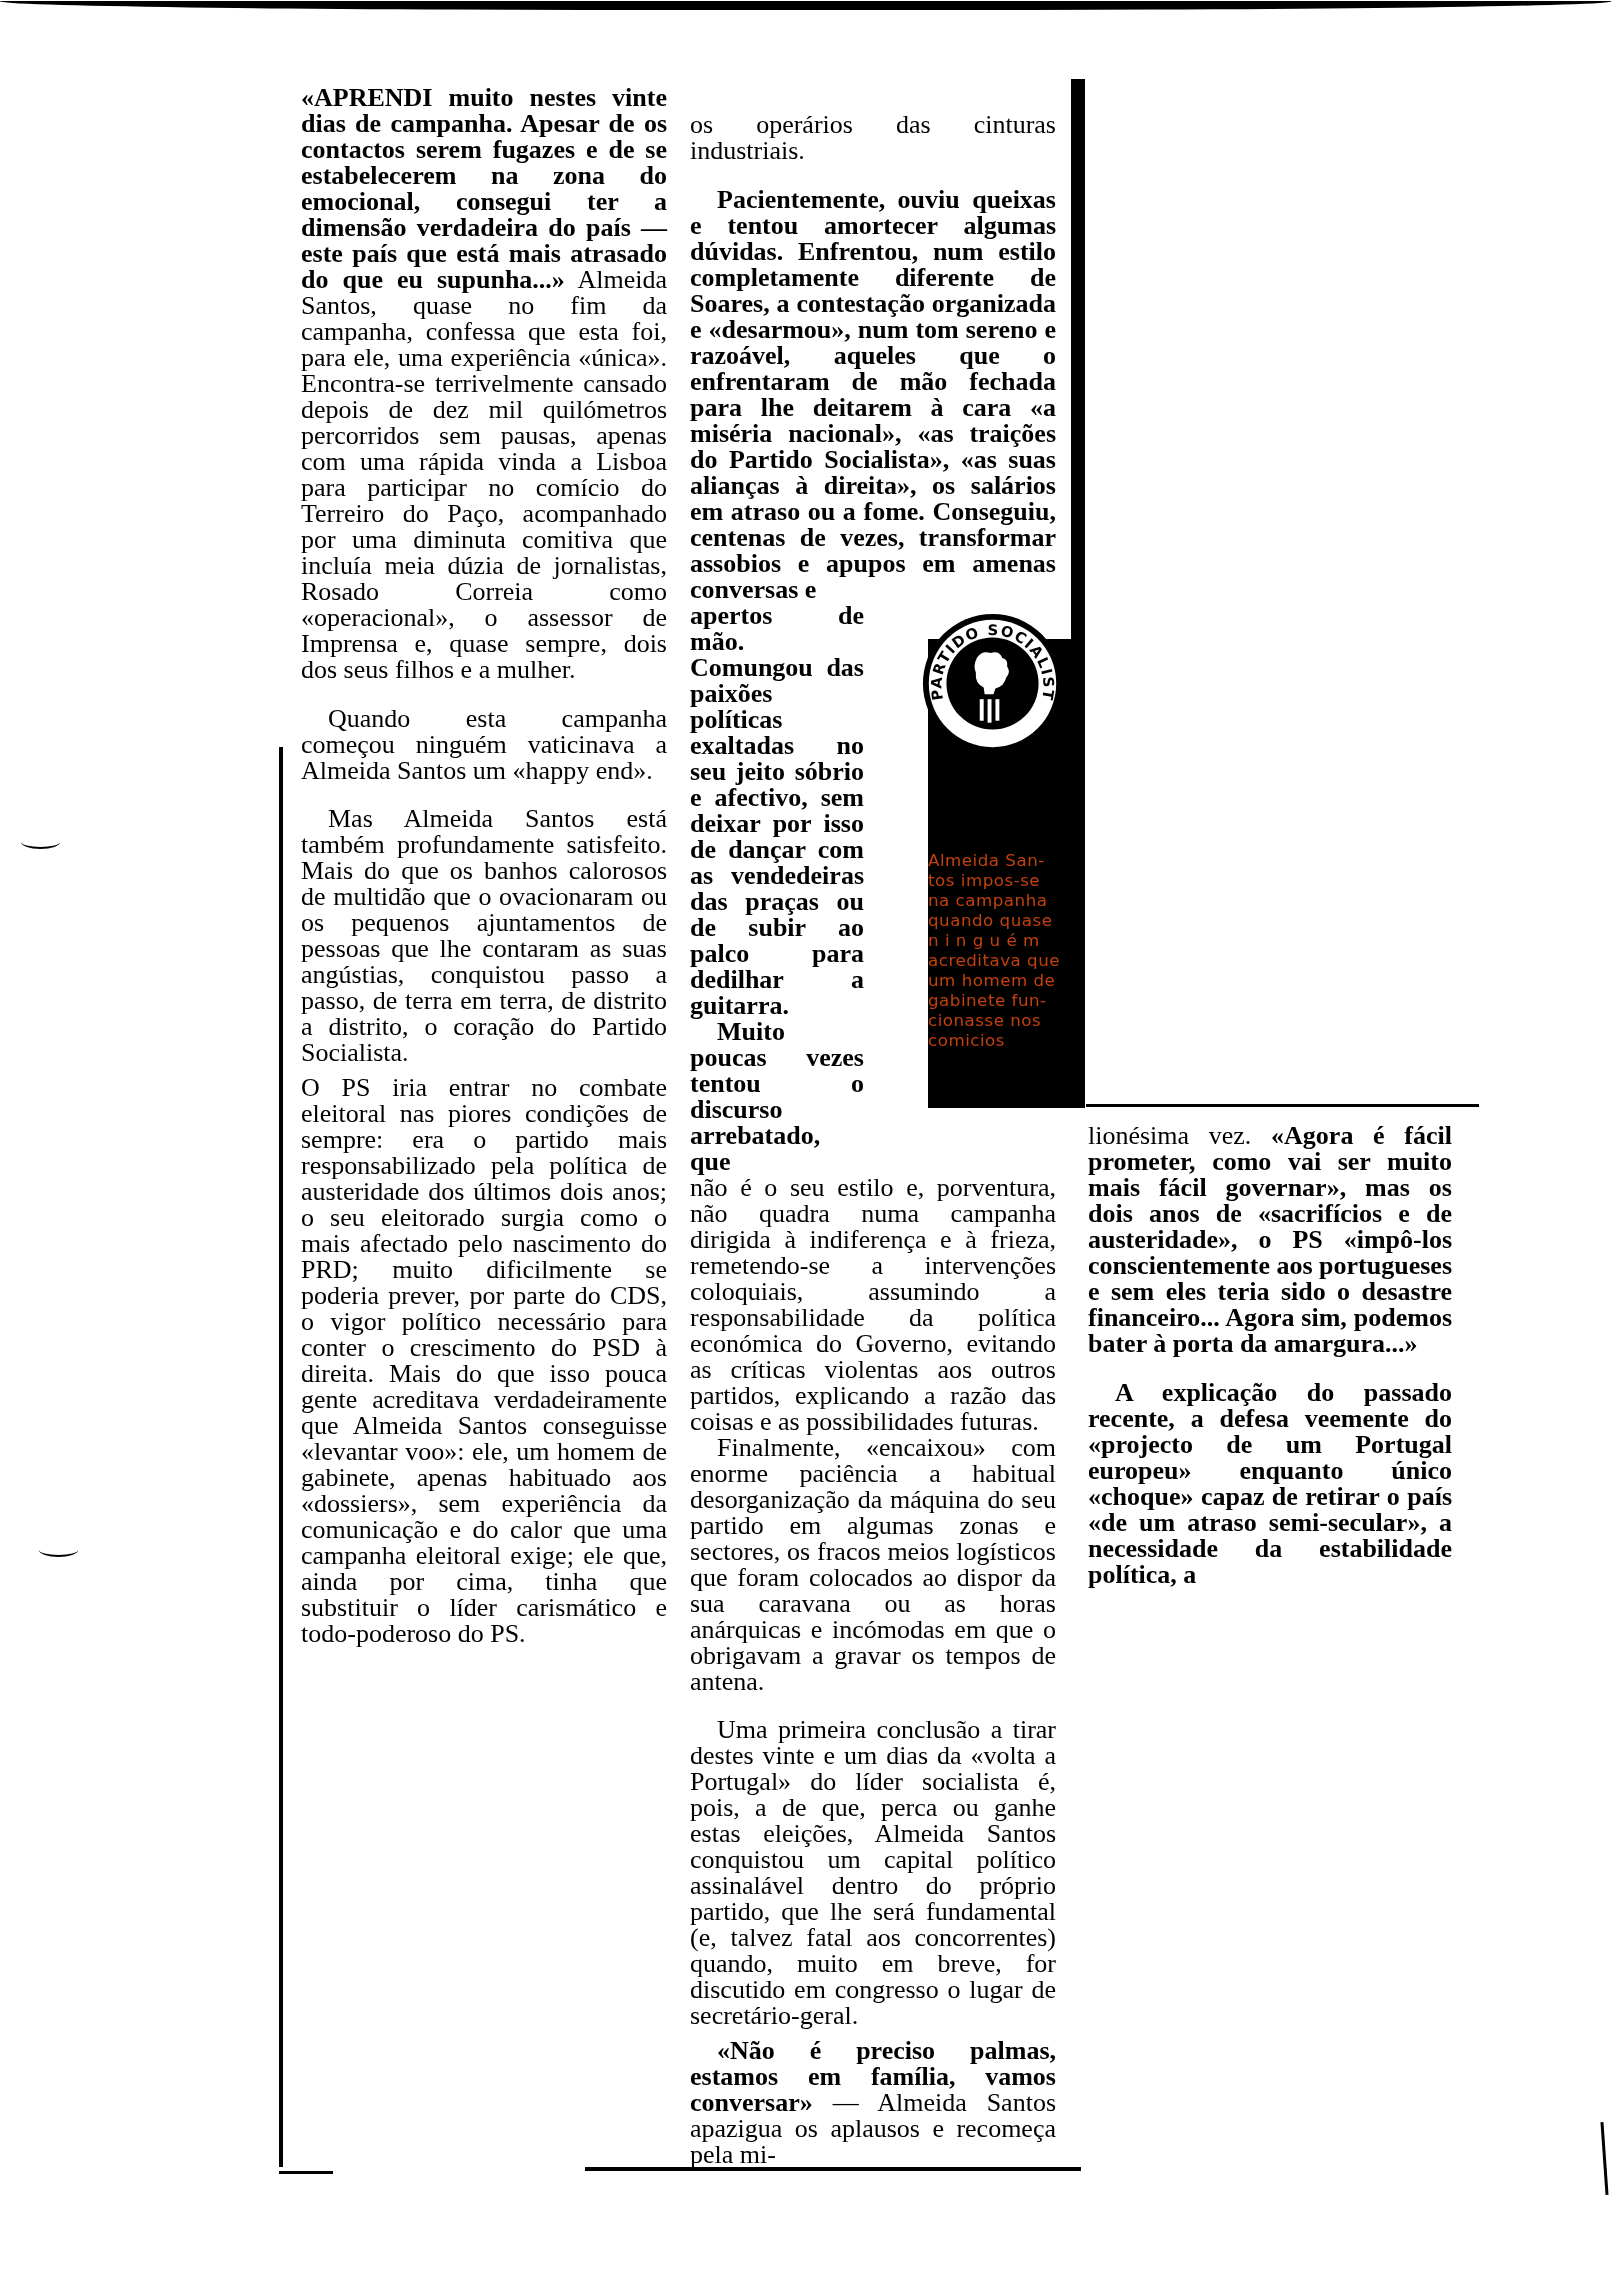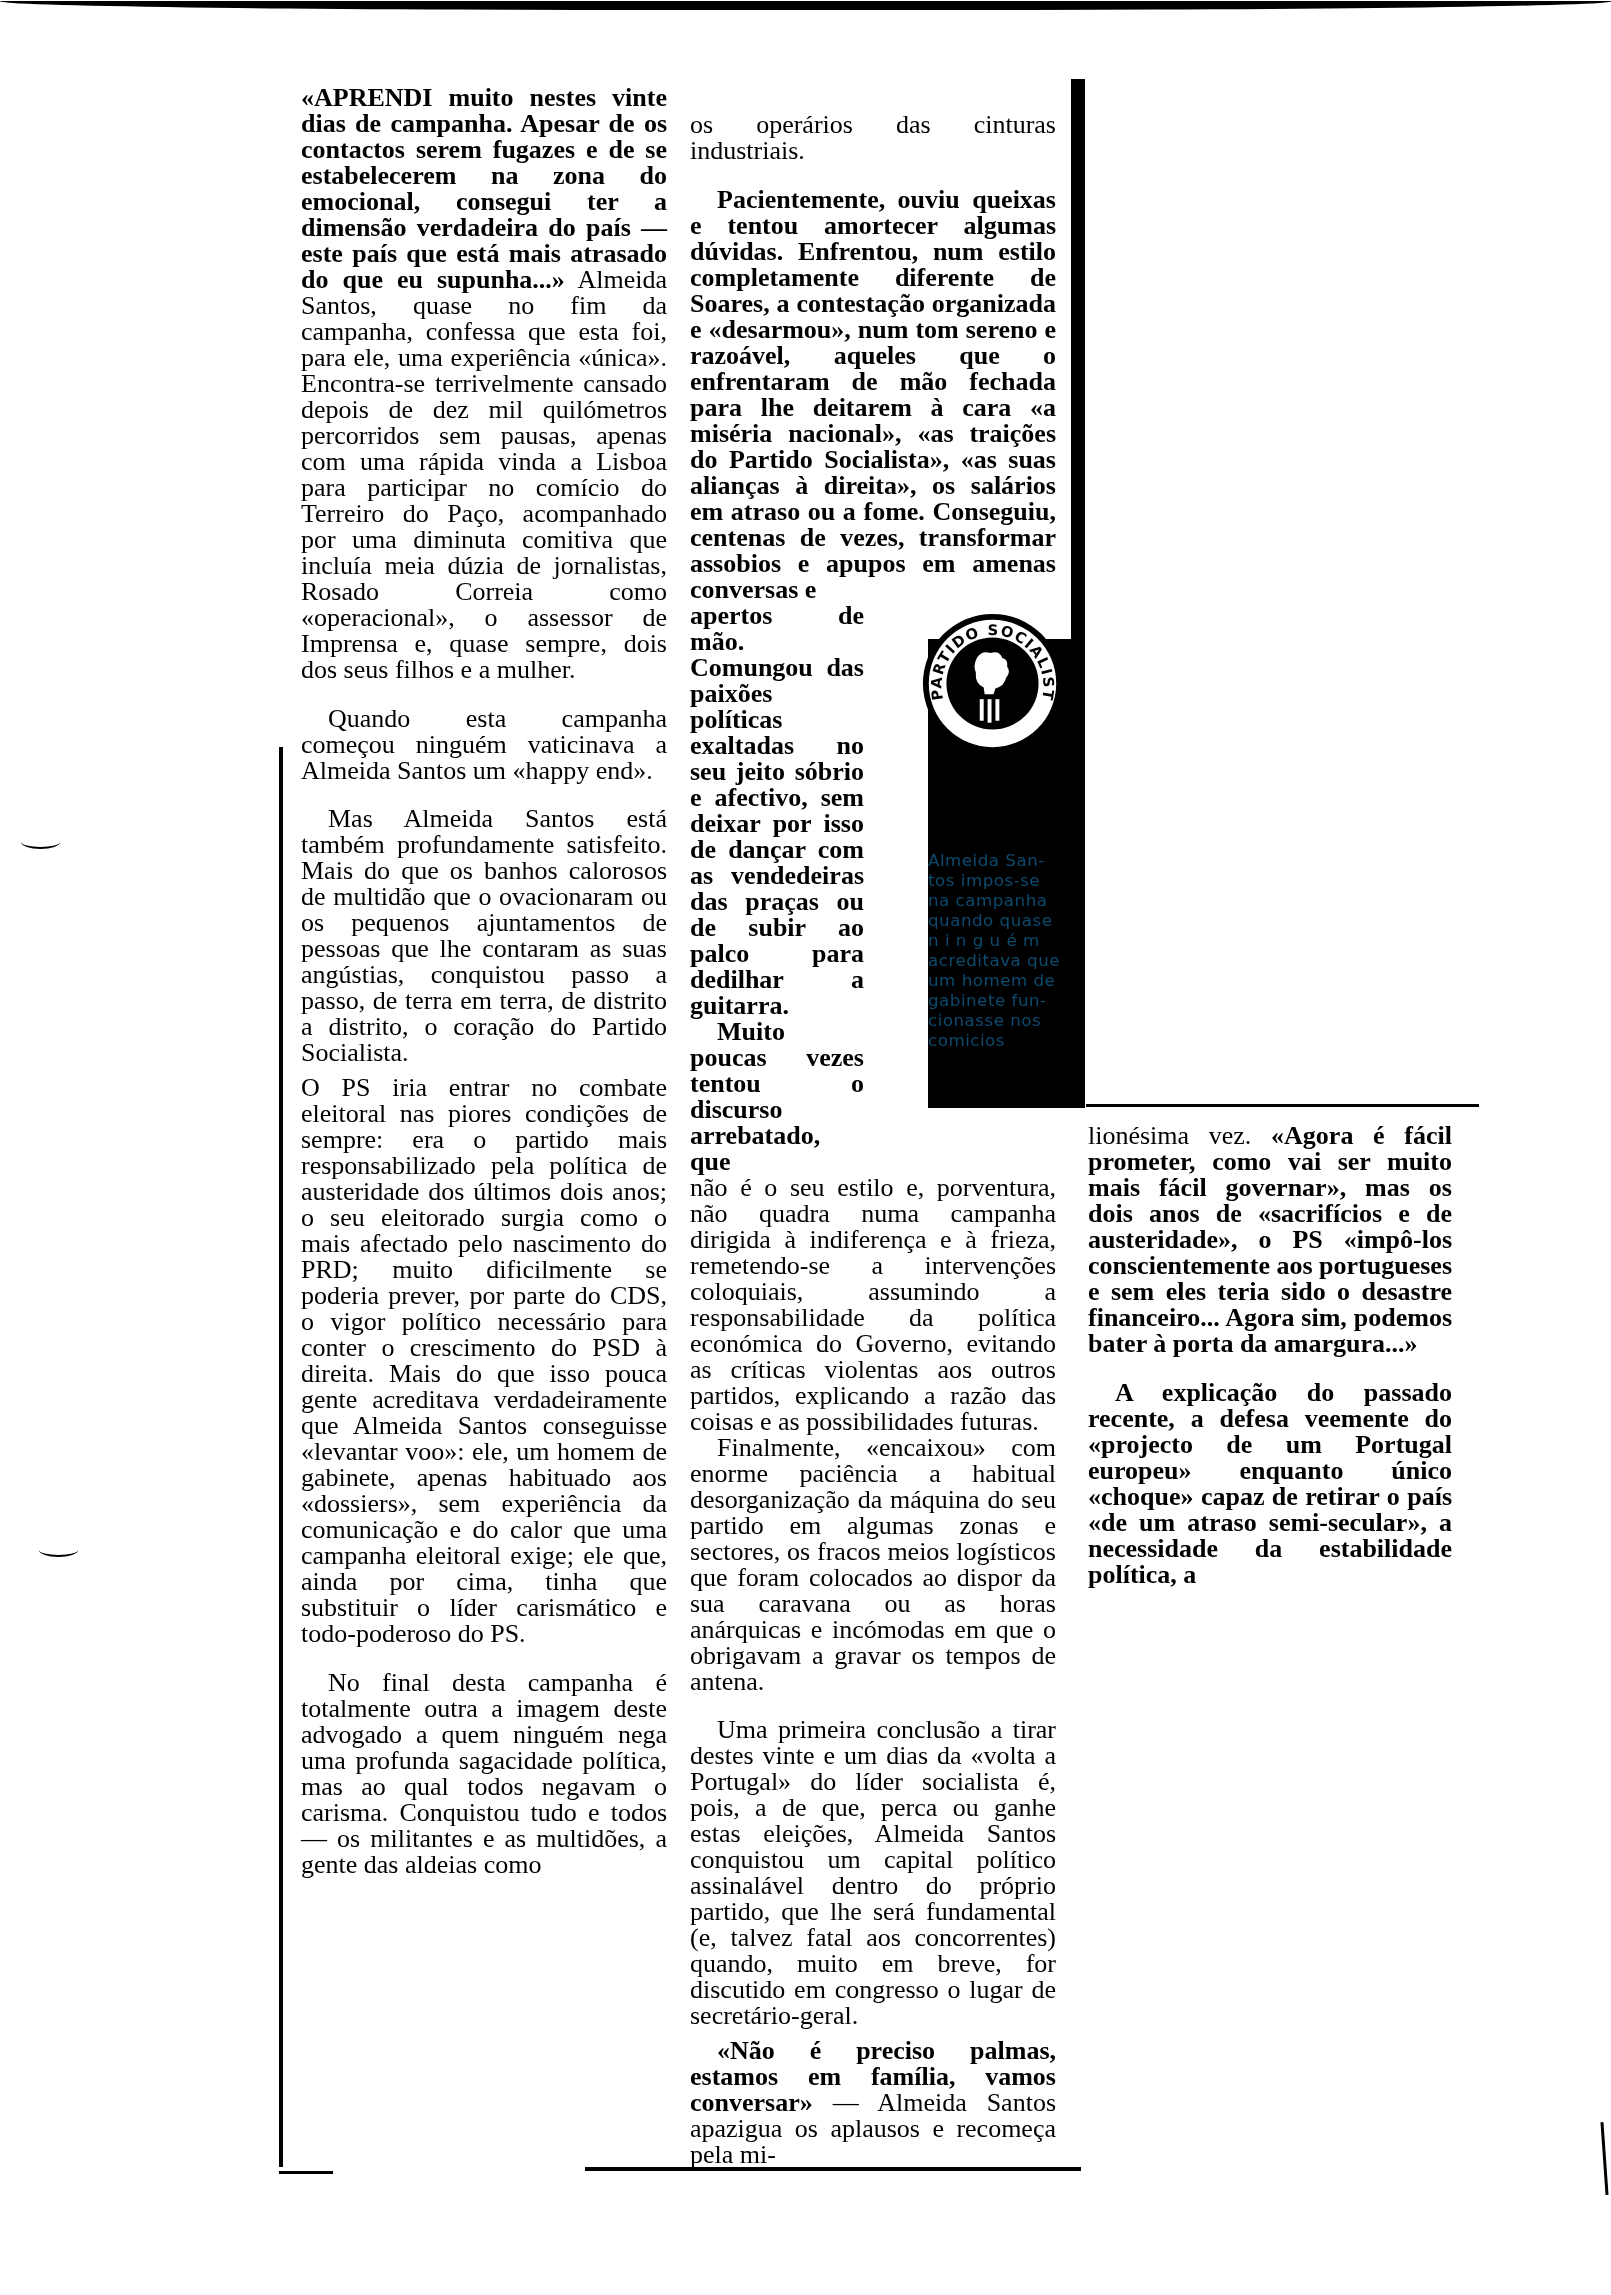--- a/index.html
+++ b/index.html
@@ -24,42 +24,41 @@
 
   .b { font-weight: bold; }
   .indent { text-indent: 27px; }
   .gap-s { margin-top: 8.8px !important; }
   .gap-m { margin-top: 22.6px !important; }
   .narrow { width: 174px; }
 
   .photo-bar { position: absolute; left: 1071px; top: 79px; width: 13.8px; height: 835px; background: #000; }
   .photo-box { position: absolute; left: 928px; top: 639px; width: 157px; height: 469px; background: #000; }
   .ps-logo { position: absolute; left: 919px; top: 610px; width: 147px; height: 147px; }
-  .caption { position: absolute; left: 928px; top: 850px; width: 147px; color: #0c4a6e; font-family: "DejaVu Sans", "Liberation Sans", sans-serif; font-size: 16.7px; line-height: 20px; padding-left: 0; text-align: justify; letter-spacing: 0.5px; }
+  .caption { position: absolute; left: 928px; top: 850px; width: 147px; color: #c2410c; font-family: "DejaVu Sans", "Liberation Sans", sans-serif; font-size: 16.7px; line-height: 20px; padding-left: 0; text-align: justify; letter-spacing: 0.5px; }
   .caption span { display: block; padding-left: 0; }
 </style>
 </head>
 <body>
 
 <div class="top-edge"></div>
 <div class="punch-mark punch-1"></div>
 <div class="punch-mark punch-2"></div>
 <div class="right-edge-mark"></div>
 
 <div class="col-rule-left"></div>
 <div class="rule-bottom-left"></div>
 <div class="rule-bottom-mid"></div>
 <div class="rule-photo-bottom"></div>
 
 <div class="column col-left">
   <p><span class="b">«APRENDI muito nestes vinte dias de campanha. Apesar de os contactos serem fugazes e de se estabelecerem na zona do emocional, consegui ter a dimensão verdadeira do país — este país que está mais atrasado do que eu supunha...»</span> <span>Almeida Santos, quase no fim da campanha, confessa que esta foi, para ele, uma experiência «única». Encontra-se terrivelmente cansado depois de dez mil quilómetros percorridos sem pausas, apenas com uma rápida vinda a Lisboa para participar no comício do Terreiro do Paço, acompanhado por uma diminuta comitiva que incluía meia dúzia de jornalistas, Rosado Correia como «operacional», o assessor de Imprensa e, quase sempre, dois dos seus filhos e a mulher.</span></p>
   <p class="indent gap-m">Quando esta campanha começou ninguém vaticinava a Almeida Santos um «happy end».</p>
   <p class="indent gap-m">Mas Almeida Santos está também profundamente satisfeito. Mais do que os banhos calorosos de multidão que o ovacionaram ou os pequenos ajuntamentos de pessoas que lhe contaram as suas angústias, conquistou passo a passo, de terra em terra, de distrito a distrito, o coração do Partido Socialista.</p>
   <p class="gap-s">O PS iria entrar no combate eleitoral nas piores condições de sempre: era o partido mais responsabilizado pela política de austeridade dos últimos dois anos; o seu eleitorado surgia como o mais afectado pelo nascimento do PRD; muito dificilmente se poderia prever, por parte do CDS, o vigor político necessário para conter o crescimento do PSD à direita. Mais do que isso pouca gente acreditava verdadeiramente que Almeida Santos conseguisse «levantar voo»: ele, um homem de gabinete, apenas habituado aos «dossiers», sem experiência da comunicação e do calor que uma campanha eleitoral exige; ele que, ainda por cima, tinha que substituir o líder carismático e todo-poderoso do PS.</p>
-  <p class="indent gap-m">No final desta campanha é totalmente outra a imagem deste advogado a quem ninguém nega uma profunda sagacidade política, mas ao qual todos negavam o carisma. Conquistou tudo e todos — os militantes e as multidões, a gente das aldeias como</p>
 </div>
 
 <div class="column col-mid">
   <p>os operários das cinturas industriais.</p>
   <p class="b indent gap-m">Pacientemente, ouviu queixas e tentou amortecer algumas dúvidas. Enfrentou, num estilo completamente diferente de Soares, a contestação organizada e «desarmou», num tom sereno e razoável, aqueles que o enfrentaram de mão fechada para lhe deitarem à cara «a miséria nacional», «as traições do Partido Socialista», «as suas alianças à direita», os salários em atraso ou a fome. Conseguiu, centenas de vezes, transformar assobios e apupos em amenas conversas e</p>
   <p class="b narrow">apertos de mão. Comungou das paixões políticas exaltadas no seu jeito sóbrio e afectivo, sem deixar por isso de dançar com as vendedeiras das praças ou de subir ao palco para dedilhar a guitarra.</p>
   <p class="b indent narrow">Muito poucas vezes tentou o discurso arrebatado, que</p>
   <p>não é o seu estilo e, porventura, não quadra numa campanha dirigida à indiferença e à frieza, remetendo-se a intervenções coloquiais, assumindo a responsabilidade da política económica do Governo, evitando as críticas violentas aos outros partidos, explicando a razão das coisas e as possibilidades futuras.</p>
   <p class="indent">Finalmente, «encaixou» com enorme paciência a habitual desorganização da máquina do seu partido em algumas zonas e sectores, os fracos meios logísticos que foram colocados ao dispor da sua caravana ou as horas anárquicas e incómodas em que o obrigavam a gravar os tempos de antena.</p>
   <p class="indent gap-m">Uma primeira conclusão a tirar destes vinte e um dias da «volta a Portugal» do líder socialista é, pois, a de que, perca ou ganhe estas eleições, Almeida Santos conquistou um capital político assinalável dentro do próprio partido, que lhe será fundamental (e, talvez fatal aos concorrentes) quando, muito em breve, for discutido em congresso o lugar de secretário-geral.</p>

